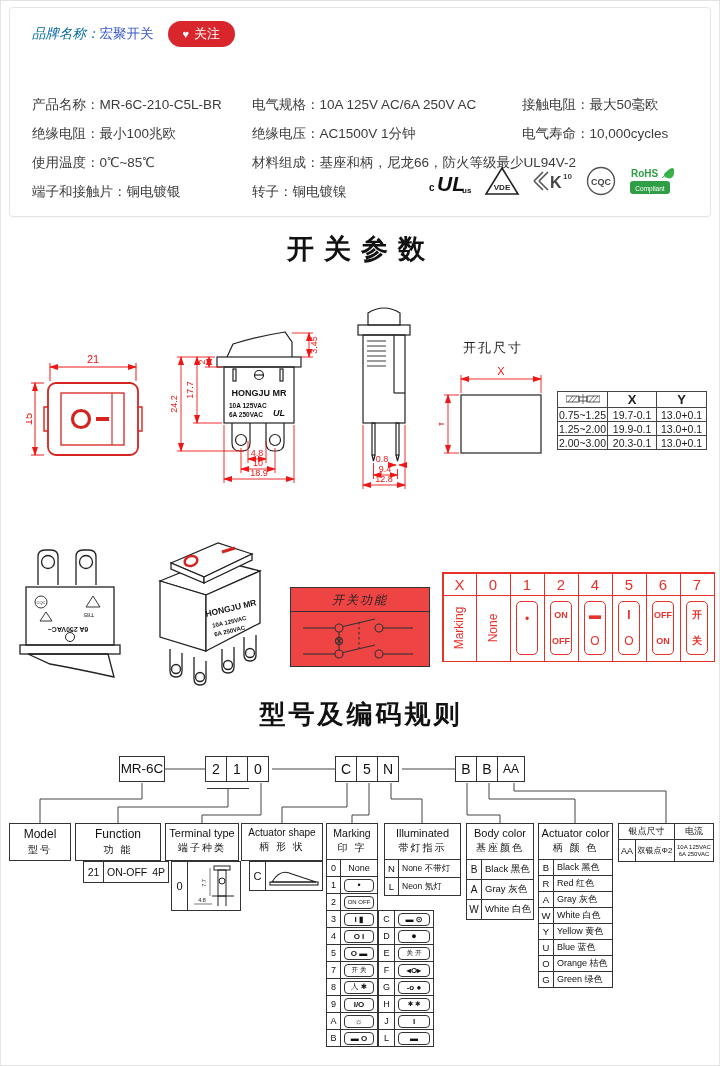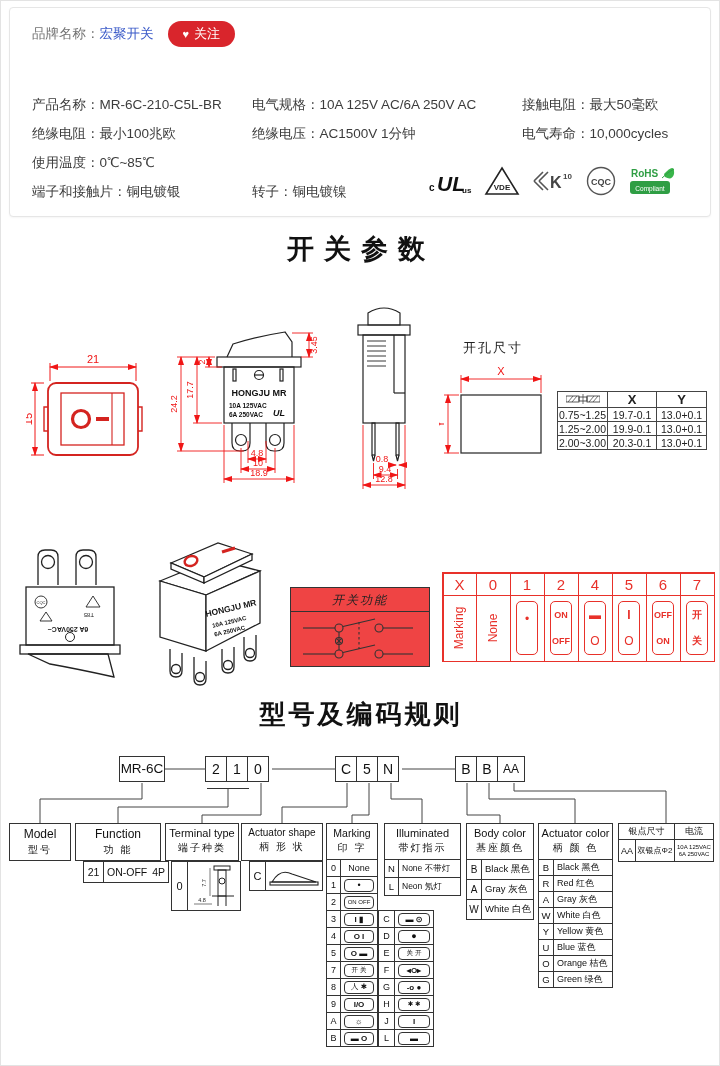--- a/index.html
+++ b/index.html
@@ -9,21 +9,21 @@
     font-family:"Liberation Sans", sans-serif; color:#333;
     border:1px solid #e3e3e3; overflow:hidden;
   }
   .abs { position:absolute; }
 
   
   .card { position:absolute; left:8px; top:6px; width:702px; height:210px;
           border:1px solid #e6e6e6; border-radius:4px; background:#fff;
           box-shadow:0 1px 2px rgba(0,0,0,.04); }
   .brand-row { position:absolute; left:22px; top:13px; height:26px; display:flex; align-items:center; font-size:13.5px; }
-  .brand-label { color:#737373; }
+  .brand-label { color:#0369a1;font-style:italic; }
   .brand-link { color:#3a5ac8; margin-right:14px; cursor:pointer; }
   .follow-btn { display:inline-flex; align-items:center; gap:5px; background:#d9252c; color:#fff;
                 border:none; border-radius:13px; padding:4px 15px; font-size:13px; cursor:pointer; }
   .follow-heart { font-size:11px; line-height:1; }
   .card-title { position:absolute; left:24px; top:46px; font-family:"Liberation Serif", serif;
                 font-style:italic; font-weight:bold; font-size:21px; letter-spacing:10px; color:#1a1a1a; }
   .spec { position:absolute; font-size:13.5px; color:#3c3c3c; white-space:nowrap; }
   .certs { position:absolute; left:418px; top:156px; display:flex; gap:10px; align-items:center; }
 
   
@@ -118,20 +118,23 @@
       <span>绝缘电阻：</span><span>最小100兆欧</span>
     </div>
     <div class="spec" style="left:242px; top:117px;">
       <span>绝缘电压：</span><span>AC1500V 1分钟</span>
     </div>
     <div class="spec" style="left:512px; top:117px;">
       <span>电气寿命：</span><span>10,000cycles</span>
     </div>
     <div class="spec" style="left:22px; top:146px;">
       <span>使用温度：</span><span>0℃~85℃</span>
+    </div>
+    <div class="spec" style="left:242px; top:146px;">
+      <span>材料组成：</span><span>基座和柄，尼龙66，防火等级最少UL94V-2</span>
     </div>
     <div class="spec" style="left:22px; top:175px;">
       <span>端子和接触片：</span><span>铜电镀银</span>
     </div>
     <div class="spec" style="left:242px; top:175px;">
       <span>转子：</span><span>铜电镀镍</span>
     </div>
 
     <div class="certs">
       <svg width="46" height="34" viewBox="0 0 46 34">

